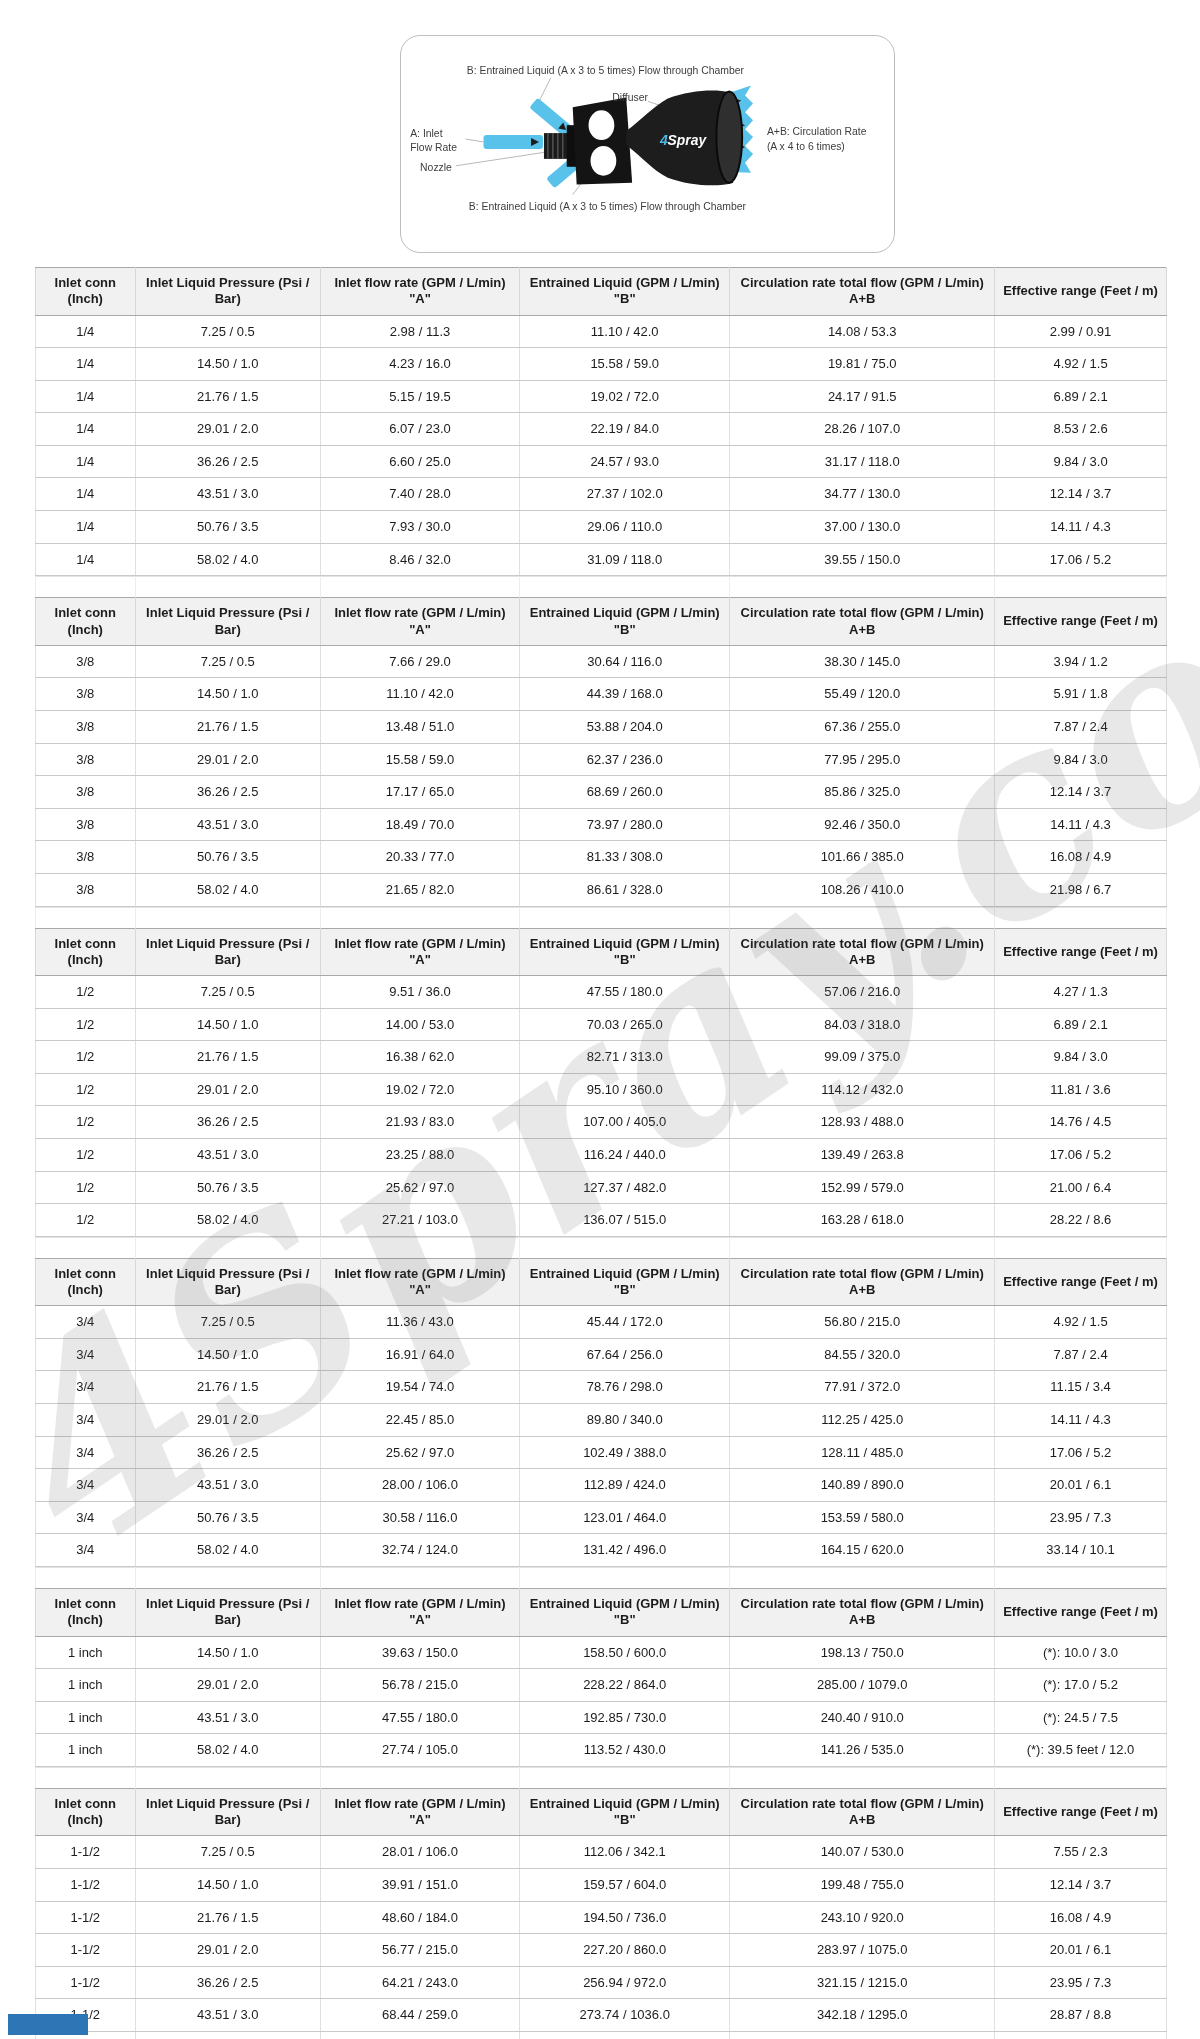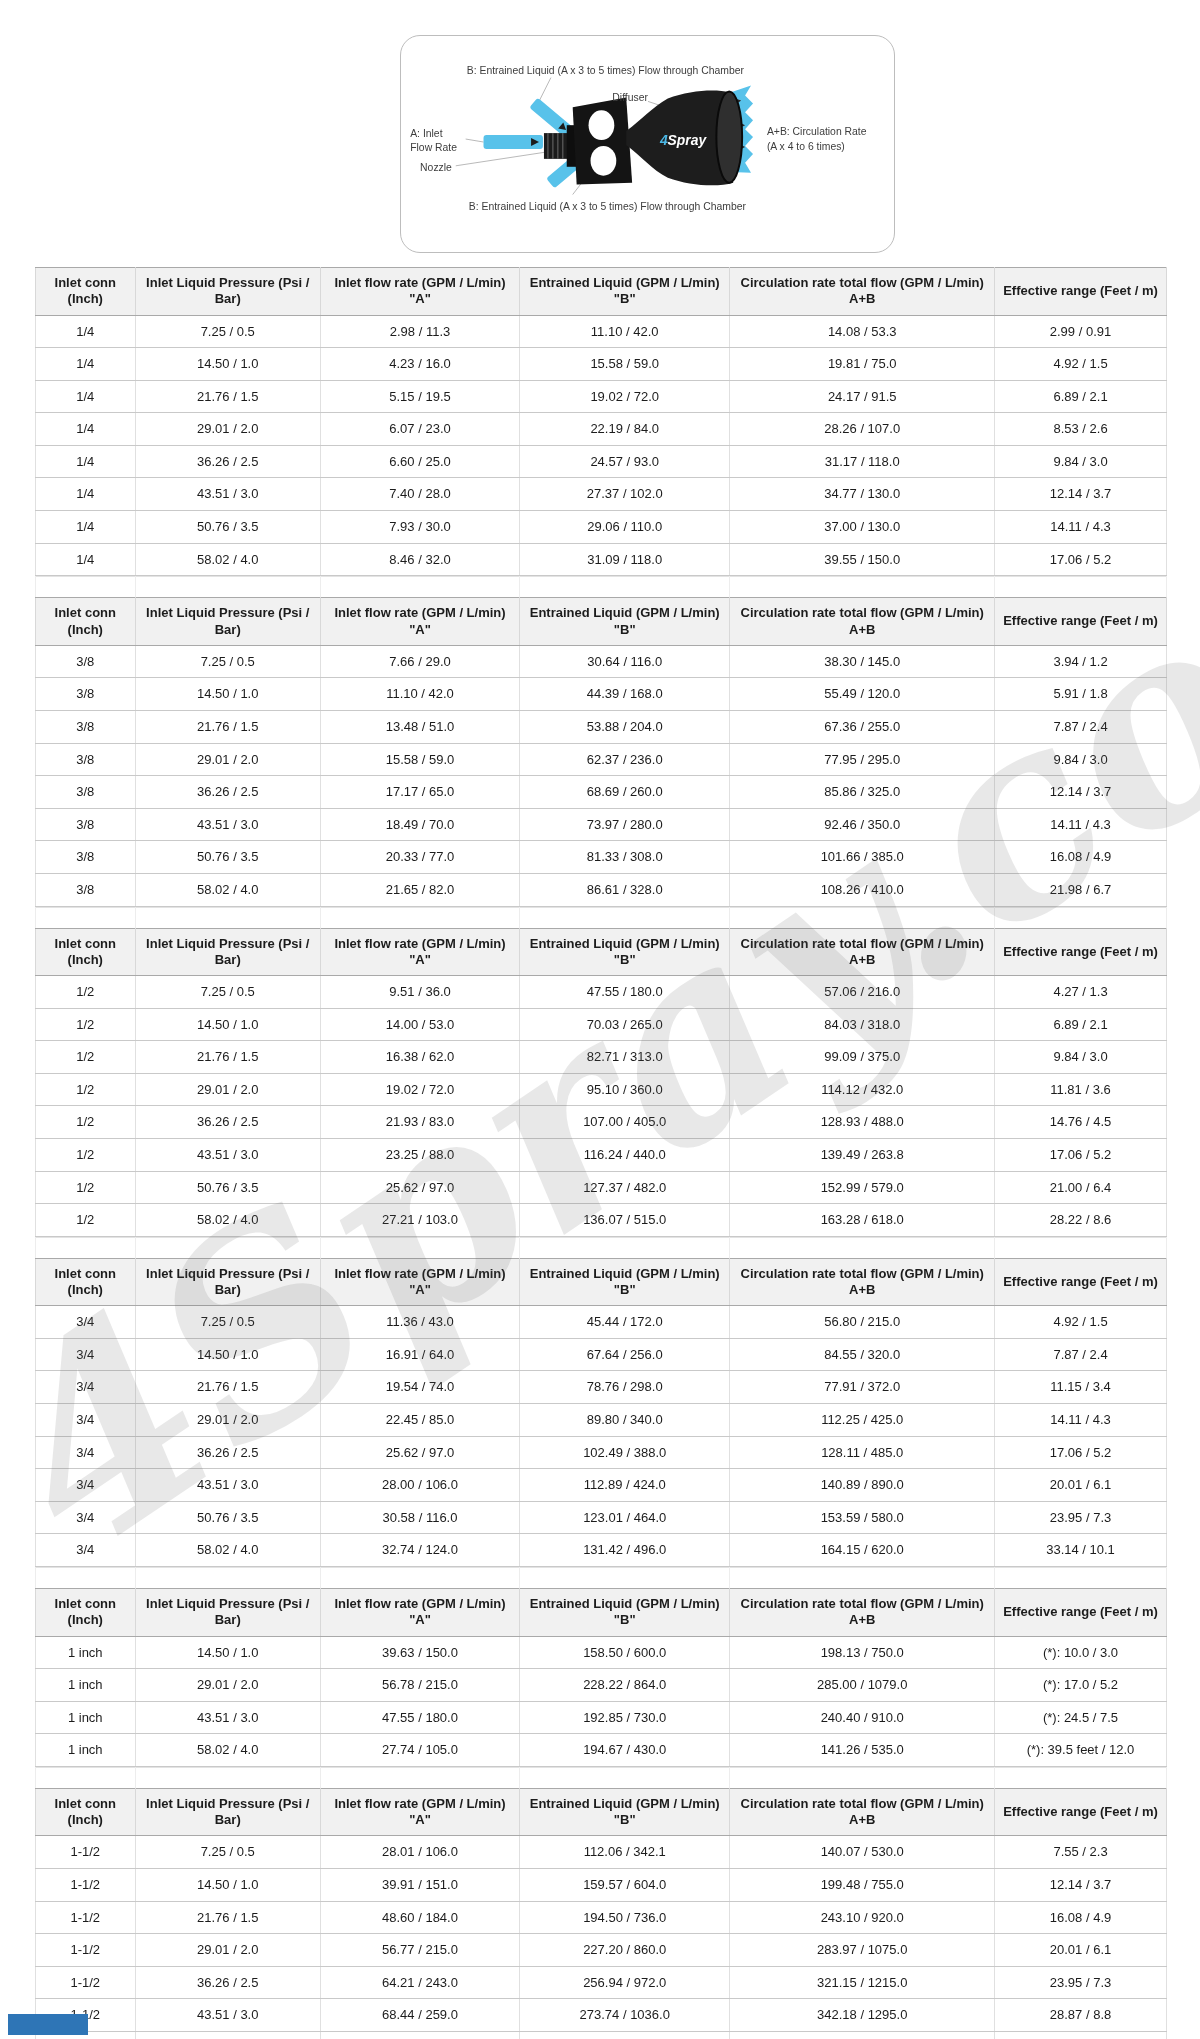--- a/index.html
+++ b/index.html
@@ -571,21 +571,21 @@
           <td>43.51 / 3.0</td>
           <td>47.55 / 180.0</td>
           <td>192.85 / 730.0</td>
           <td>240.40 / 910.0</td>
           <td>(*): 24.5 / 7.5</td>
         </tr>
         <tr>
           <td>1 inch</td>
           <td>58.02 / 4.0</td>
           <td>27.74 / 105.0</td>
-          <td>194.67 / 430.0</td>
+          <td>113.52 / 430.0</td>
           <td>141.26 / 535.0</td>
           <td>(*): 39.5 feet / 12.0</td>
         </tr>
       </tbody>
     </table>
     <table class="flow-table gap">
       <colgroup>
         <col style="width: 8.8%;">
         <col style="width: 16.4%;">
         <col style="width: 17.6%;">

